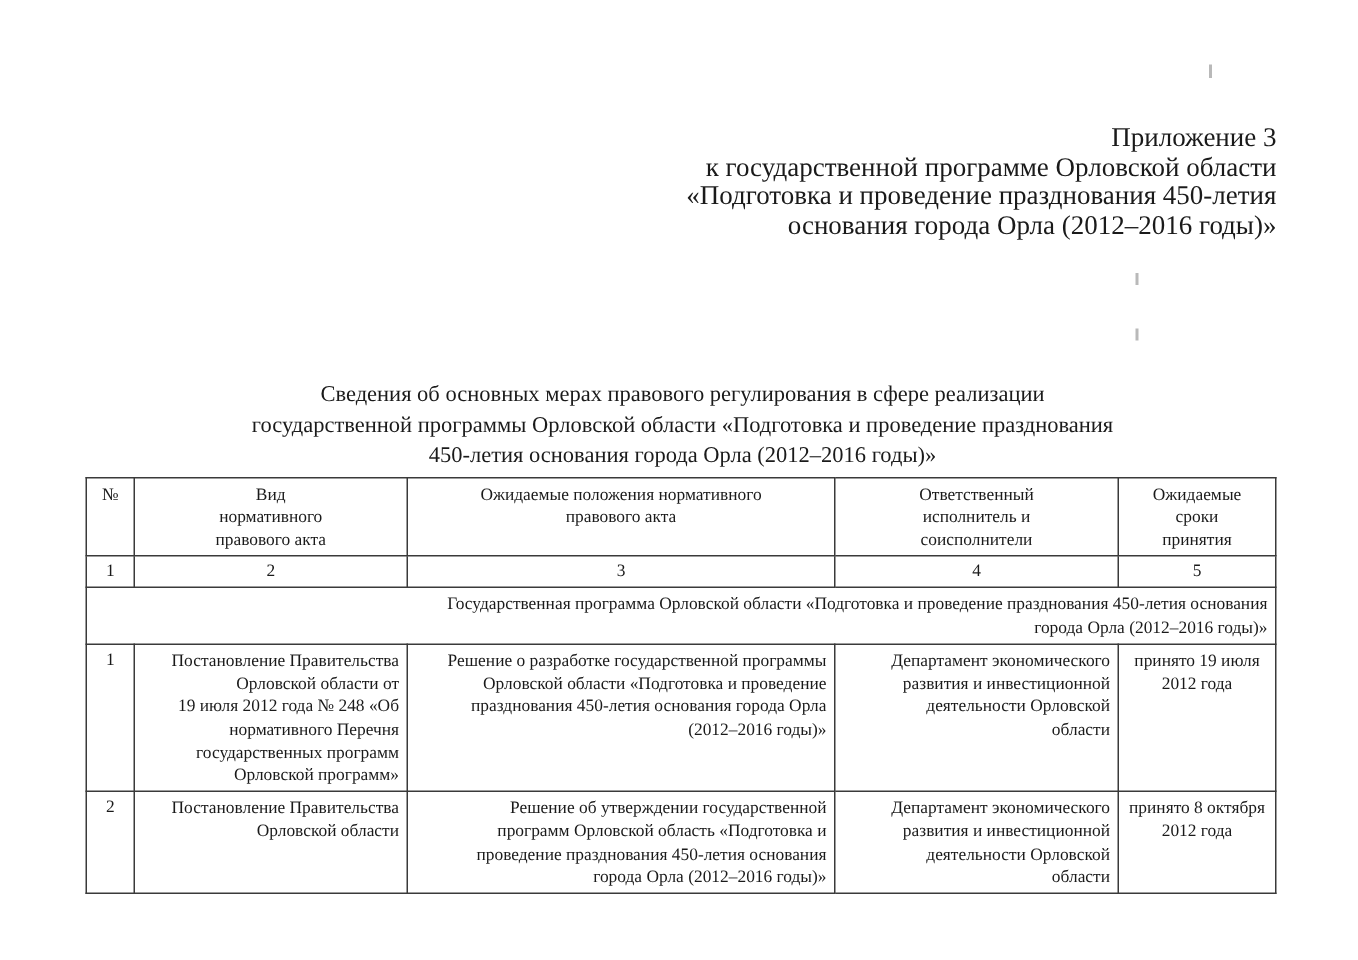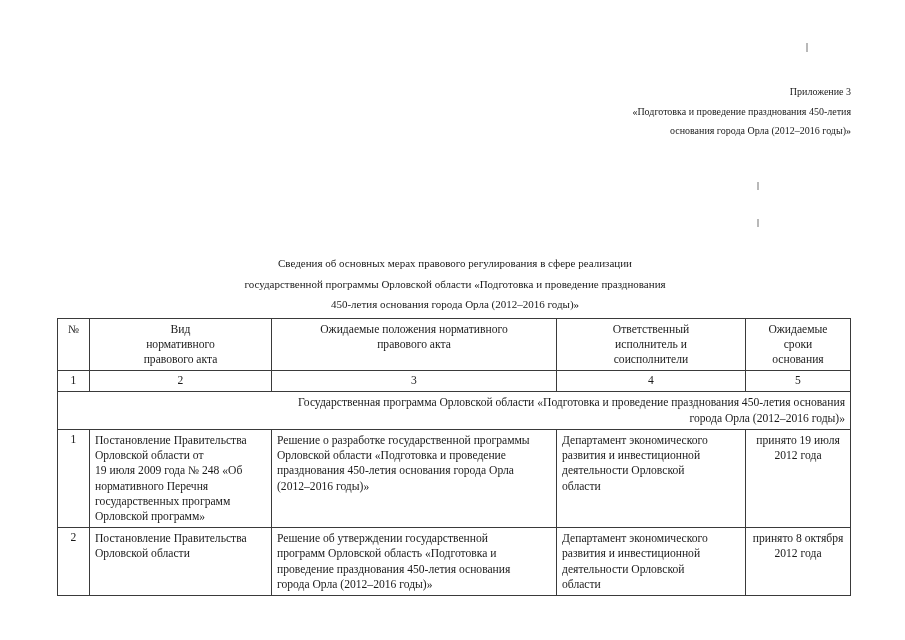--- a/index.html
+++ b/index.html
@@ -21,34 +21,34 @@
     width: 905px;
     height: 640px;
   }
   
   .appendix-block {
     position: absolute;
     top: 82px;
     left: 0;
     width: 851px;
     text-align: right;
-    font-size: 10px;
+    font-size: 18px;
     line-height: 19.5px;
   }
   .appendix-block div {
     white-space: nowrap;
   }
   
   .doc-title {
     position: absolute;
     top: 253px;
     left: 60px;
     width: 790px;
     text-align: center;
-    font-size: 11px;
+    font-size: 15px;
     line-height: 20.5px;
   }
   
   table.main {
     position: absolute;
     top: 318px;
     left: 57px;
     width: 793px;
     border-collapse: collapse;
     table-layout: fixed;
@@ -82,21 +82,21 @@
     text-align: right;
     line-height: 15.5px;
     padding: 4px 20px 5px 20px;
   }
   td.rownum {
     text-align: center;
     vertical-align: middle;
   }
   td.cell {
     line-height: 15.2px;
-    text-align: left;
+    text-align: right;
     margin-top: 26px;
   }
   td.cell-date {
     line-height: 15.2px;
     text-align: center;
     vertical-align: middle;
   }
   
   .speck {
     position: absolute;
@@ -107,20 +107,21 @@
 <body>
 
 <div class="page">
 
   <div class="speck" style="top:43px; left:806px; width:2px; height:9px;"></div>
   <div class="speck" style="top:182px; left:757px; width:2px; height:8px;"></div>
   <div class="speck" style="top:219px; left:757px; width:2px; height:8px;"></div>
 
   <div class="appendix-block">
     <div>Приложение 3</div>
+    <div>к государственной программе Орловской области</div>
     <div>«Подготовка и проведение празднования 450-летия</div>
     <div>основания города Орла (2012–2016 годы)»</div>
   </div>
 
   <div class="doc-title">
     <div>Сведения об основных мерах правового регулирования в сфере реализации</div>
     <div>государственной программы Орловской области «Подготовка и проведение празднования</div>
     <div>450-летия основания города Орла (2012–2016 годы)»</div>
   </div>
 
@@ -147,21 +148,21 @@
           <div>правового акта</div>
         </th>
         <th class="head">
           <div>Ответственный</div>
           <div>исполнитель и</div>
           <div>соисполнители</div>
         </th>
         <th class="head">
           <div>Ожидаемые</div>
           <div>сроки</div>
-          <div>основания</div>
+          <div>принятия</div>
         </th>
       </tr>
       <tr>
         <td class="colnum">1</td>
         <td class="colnum">2</td>
         <td class="colnum">3</td>
         <td class="colnum">4</td>
         <td class="colnum">5</td>
       </tr>
     </thead>
@@ -171,21 +172,21 @@
           <div>Государственная программа Орловской области «Подготовка и проведение празднования 450-летия основания</div>
           <div>города Орла (2012–2016 годы)»</div>
         </td>
       </tr>
 
       <tr>
         <td class="rownum">1</td>
         <td class="cell">
           <div>Постановление Правительства</div>
           <div>Орловской области от</div>
-          <div>19 июля 2009 года  № 248 «Об</div>
+          <div>19 июля 2012 года  № 248 «Об</div>
           <div>нормативного Перечня</div>
           <div>государственных программ</div>
           <div>Орловской программ»</div>
         </td>
         <td class="cell">
           <div>Решение о разработке государственной программы</div>
           <div>Орловской области «Подготовка и проведение</div>
           <div>празднования 450-летия основания города Орла</div>
           <div>(2012–2016 годы)»</div>
         </td>

